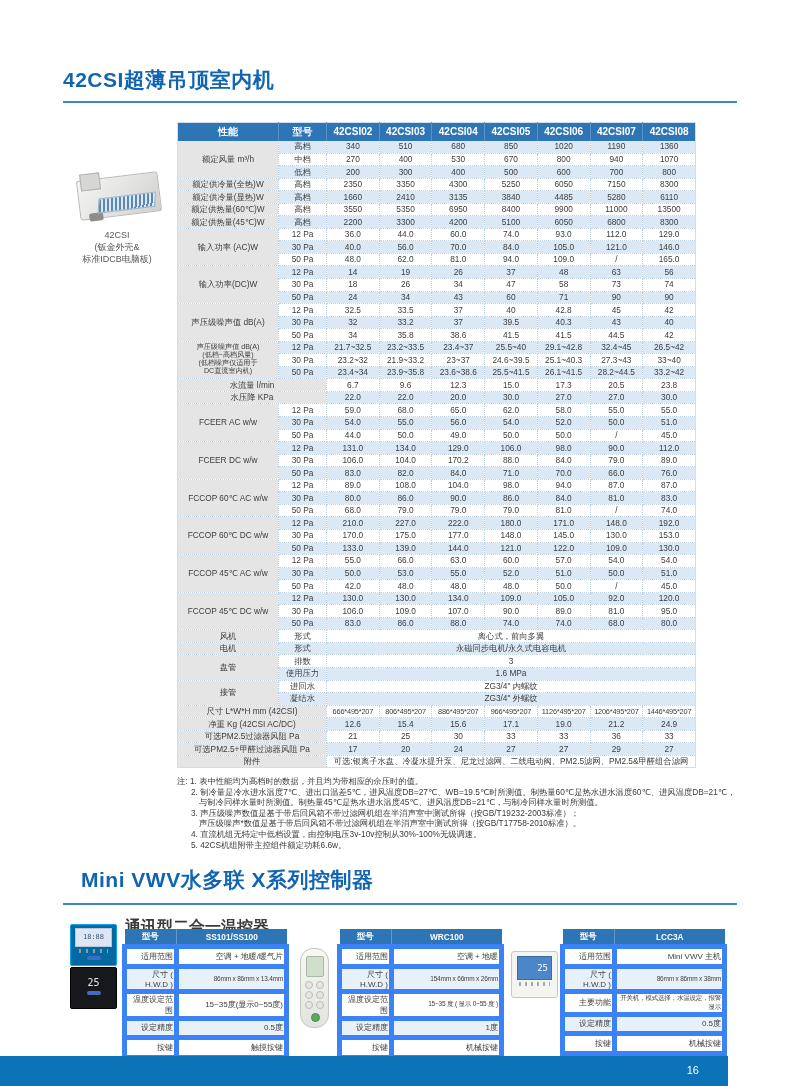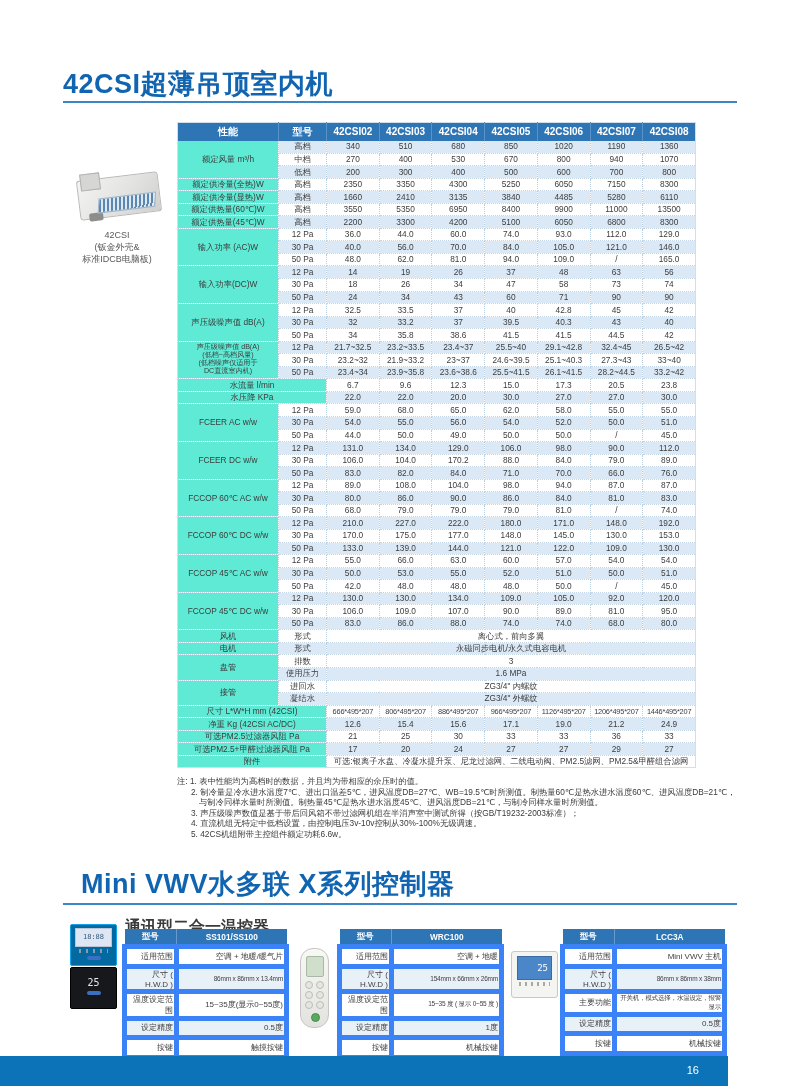--- a/index.html
+++ b/index.html
@@ -1,21 +1,21 @@
 <!DOCTYPE html>
 <html><head>
 <meta charset="utf-8">
 <style>
   html,body{margin:0;padding:0;}
   body{
     width:800px;height:1086px;position:relative;background:#ffffff;
     font-family:"Liberation Sans","DejaVu Sans",sans-serif;overflow:hidden;
     -webkit-font-smoothing:antialiased;
   }
-  .sec-title{position:absolute;left:63px;font-size:27px;font-weight:bold;color:#1164b0;letter-spacing:.5px;}
+  .sec-title{position:absolute;left:63px;font-size:21px;font-weight:bold;color:#1164b0;letter-spacing:.5px;}
   #t1{top:66px;}
   #t2{top:866px;margin-left:18px;}
   .rule{position:absolute;left:63px;width:674px;height:2px;background:#3c86c8;}
   .r1{top:101px;}
   .r2{top:903px;}
 
   
   .unit-photo{position:absolute;left:72px;top:164px;width:92px;height:60px;}
   .up-body{position:absolute;left:6px;top:12px;width:80px;height:38px;background:linear-gradient(135deg,#f4f4f2 0%,#e2e2e0 55%,#cfcfcd 100%);border:1px solid #b9b9b7;border-radius:3px;transform:rotate(-7deg);}
   .up-grille{position:absolute;right:4px;bottom:4px;width:56px;height:13px;background:repeating-linear-gradient(90deg,#5b87b0 0 2px,#dce8f2 2px 4px);border:1px solid #9fb6c9;transform:skewX(-10deg);}
@@ -24,21 +24,21 @@
   .unit-caption{position:absolute;left:58px;top:230px;width:118px;text-align:center;font-size:9px;line-height:1.33;color:#595959;white-space:pre-line;}
 
   
   #main-table{position:absolute;left:177px;top:122px;width:519px;border-collapse:collapse;table-layout:fixed;border:1px solid #cfe0ec;}
   #main-table thead tr{height:18px;}
   #main-table th{background:#2e75b6;color:#ffffff;font-size:10px;font-weight:bold;padding:0;border-left:1px solid #5b93c9;}
   #main-table th:first-child{border-left:none;}
   #main-table tr.d{height:12.56px;}
   #main-table td{padding:0 1px;font-size:8.3px;line-height:1.05;color:#3c3c3c;text-align:center;
     border-right:1px dotted #b8cfe2;border-bottom:1px dotted #c4d6e5;overflow:hidden;}
-  #main-table td.lbl{background:#5eead4;}
+  #main-table td.lbl{background:#e5e5e5;}
   #main-table td.ml{font-size:7.1px;line-height:1.12;white-space:pre-line;}
   #main-table tr.a td.sub,#main-table tr.a td.dat{background:#dbe9f6;}
   #main-table tr.b td.sub,#main-table tr.b td.dat{background:#ffffff;}
   #main-table td.sm{font-size:7.4px;letter-spacing:-0.2px;}
 
   
   #notes{position:absolute;left:177px;top:776px;font-size:8.3px;color:#3a3a3a;}
   .note-line{line-height:10.6px;white-space:nowrap;}
 
   
@@ -598,20 +598,21 @@
         <td colspan="7" class="dat">可选:银离子水盘、冷凝水提升泵、尼龙过滤网、二线电动阀、PM2.5滤网、PM2.5&amp;甲醛组合滤网</td>
       </tr>
     </tbody>
   </table>
 
 <div id="notes">
     <div class="note-line" style="padding-left: 0px;">注: 1. 表中性能均为高档时的数据，并且均为带相应的余压时的值。</div>
     <div class="note-line" style="padding-left: 14px;">2. 制冷量是冷水进水温度7℃、进出口温差5℃，进风温度DB=27℃、WB=19.5℃时所测值。制热量60℃是热水进水温度60℃、进风温度DB=21℃，</div>
     <div class="note-line" style="padding-left: 22px;">与制冷同样水量时所测值。制热量45℃是热水进水温度45℃、进风温度DB=21℃，与制冷同样水量时所测值。</div>
     <div class="note-line" style="padding-left: 14px;">3. 声压级噪声数值是基于带后回风箱不带过滤网机组在半消声室中测试所得（按GB/T19232-2003标准）；</div>
+    <div class="note-line" style="padding-left: 22px;">声压级噪声*数值是基于带后回风箱不带过滤网机组在半消声室中测试所得（按GB/T17758-2010标准）。</div>
     <div class="note-line" style="padding-left: 14px;">4. 直流机组无特定中低档设置，由控制电压3v-10v控制从30%-100%无级调速。</div>
     <div class="note-line" style="padding-left: 14px;">5. 42CS机组附带主控组件额定功耗6.6w。</div>
   </div>
 
 <div class="sec-title" id="t2">Mini VWV水多联 X系列控制器</div>
 <div class="rule r2"></div>
 <div class="sub-label">通讯型二合一温控器</div>
 
 <div class="thermo thermo-white">
   <div class="tw-lcd">18:88</div>

